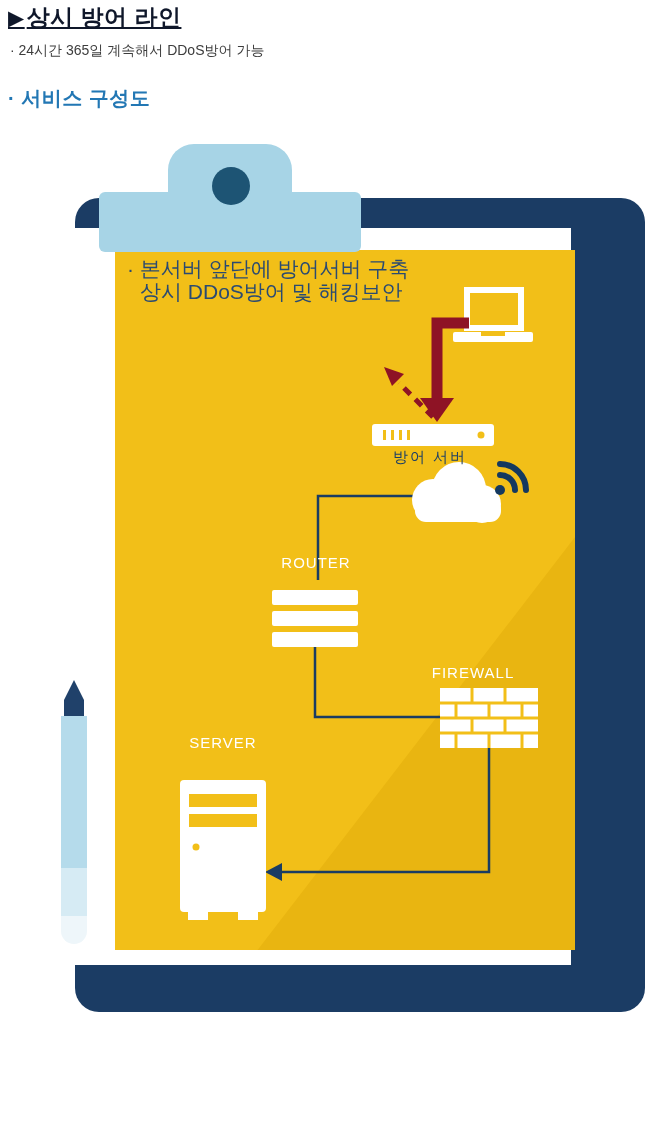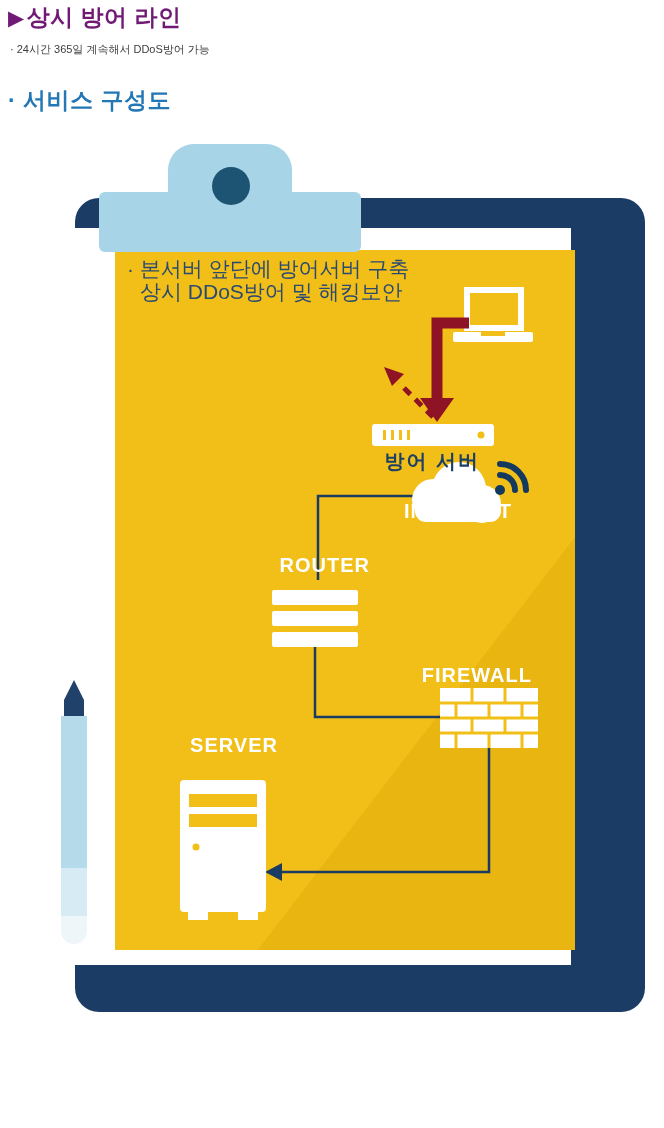--- a/index.html
+++ b/index.html
@@ -1,24 +1,24 @@
 <!DOCTYPE html>
 <html><head>
 <meta charset="utf-8">
 <style>
   html,body{margin:0;padding:0;background:#ffffff;}
   .stage{
     position:relative;width:664px;height:1128px;background:#ffffff;overflow:hidden;
     font-family:"Liberation Sans","DejaVu Sans",sans-serif;
   }
   
-  .title{position:absolute;left:8px;top:2px;font-size:23px;font-weight:bold;color:#701a75;letter-spacing:.5px;}
+  .title{position:absolute;left:8px;top:2px;font-size:23px;font-weight:bold;color:#0f172a;letter-spacing:.5px;text-decoration:underline;}
   .title .arrow{margin-right:2px;font-size:21px;}
-  .subtitle{position:absolute;left:10px;top:42px;font-size:11px;color:#3d3d3d;}
-  .section-title{position:absolute;left:8px;top:85px;font-size:23px;font-weight:bold;color:#2277b4;letter-spacing:.5px;text-align:center;}
+  .subtitle{position:absolute;left:10px;top:42px;font-size:14px;color:#3d3d3d;}
+  .section-title{position:absolute;left:8px;top:85px;font-size:20px;font-weight:bold;color:#2277b4;letter-spacing:.5px;text-align:center;}
   
   .board{position:absolute;left:75px;top:198px;width:570px;height:814px;background:#1b3c64;border-radius:24px;}
   .paper-white{position:absolute;left:55px;top:228px;width:516px;height:737px;background:#ffffff;}
   .paper-yellow{position:absolute;left:115px;top:250px;width:460px;height:700px;background:#f2bf18;overflow:hidden;}
   .paper-shadow{position:absolute;left:0;top:0;right:0;bottom:0;background:#e9b511;
     clip-path:polygon(100% 41%,100% 100%,31% 100%);}
   
   .clip-tab{position:absolute;left:168px;top:144px;width:124px;height:64px;background:#a7d4e6;border-radius:26px 26px 0 0;}
   .clip-bar{position:absolute;left:99px;top:192px;width:262px;height:60px;background:#a7d4e6;border-radius:6px;}
   .clip-hole{position:absolute;left:212px;top:167px;width:38px;height:38px;background:#1d5474;border-radius:50%;}
@@ -27,21 +27,21 @@
   .pen div{margin:0 auto;}
   .pen-point{width:0;height:0;border-left:10px solid transparent;border-right:10px solid transparent;border-bottom:20px solid #20416a;}
   .pen-neck{width:20px;height:16px;background:#20416a;}
   .pen-body{width:26px;height:152px;background:#b5dbeb;}
   .pen-lower{width:26px;height:48px;background:#d6ebf4;}
   .pen-cap{width:26px;height:28px;background:#eef6fa;border-radius:0 0 13px 13px;}
   
   .diagram{position:absolute;left:115px;top:250px;width:460px;height:700px;pointer-events:none;}
   .note{position:absolute;left:127px;top:257px;width:340px;font-size:21px;line-height:23px;color:#2a4a72;}
   .note .line2{padding-left:13px;}
-  .label{position:absolute;font-weight:bold;color:#ffffff;font-size:20px;text-align:right;letter-spacing:1px;}
+  .label{position:absolute;font-weight:normal;color:#ffffff;font-size:15px;text-align:center;letter-spacing:1px;}
   .label.defense{left:380px;top:448px;width:100px;color:#1c3f66;letter-spacing:2px;}
   .label.internet{left:400px;top:500px;width:112px;}
   .label.router{left:262px;top:554px;width:108px;}
   .label.firewall{left:414px;top:664px;width:118px;}
   .label.server{left:168px;top:734px;width:110px;}
 </style>
 </head>
 <body>
 
 <div class="stage">

